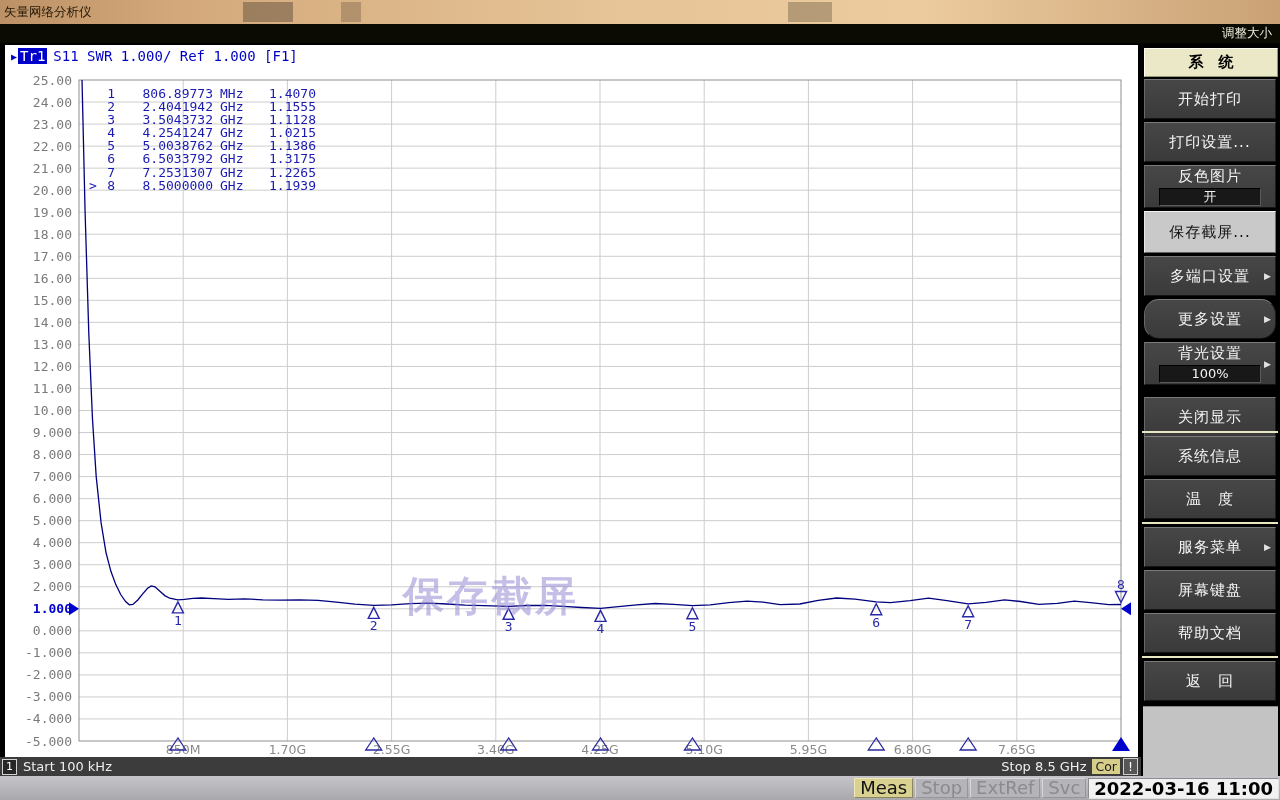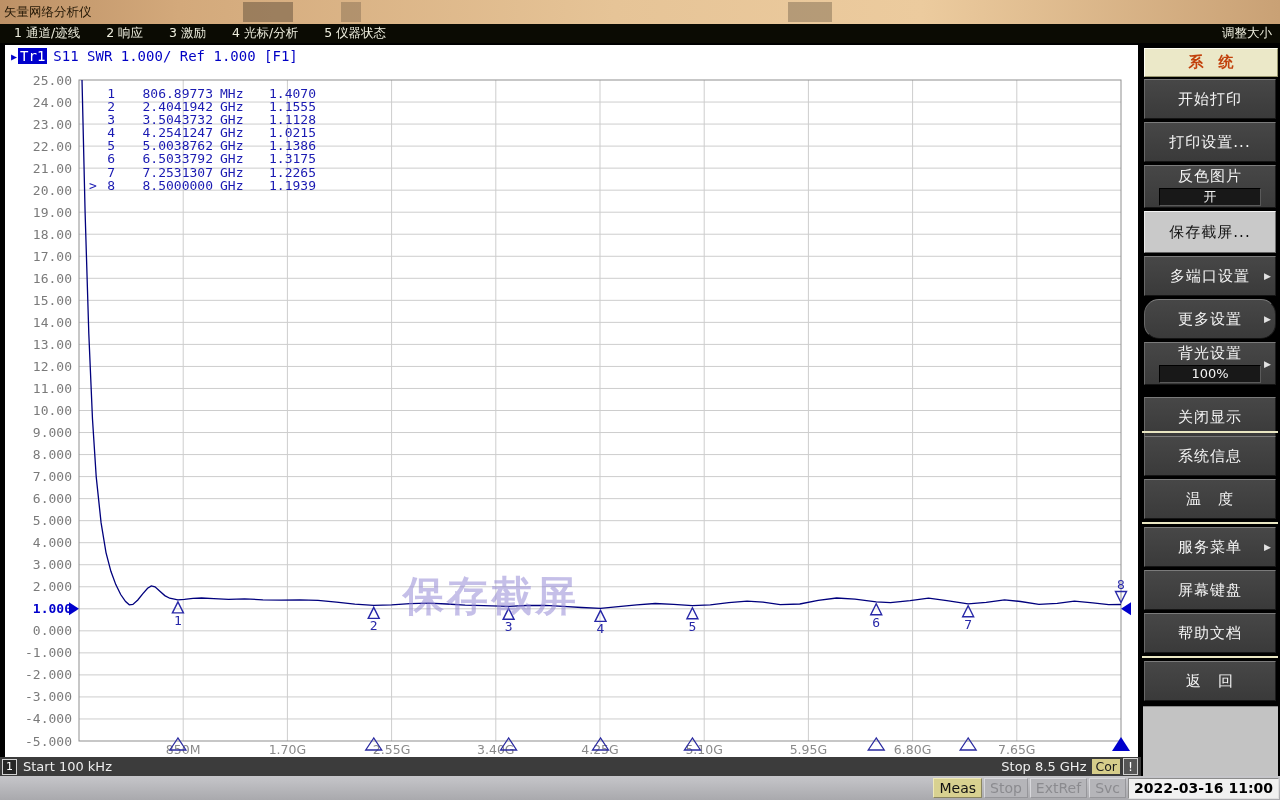--- a/index.html
+++ b/index.html
@@ -65,33 +65,33 @@
   #start-label{margin-left:6px;white-space:nowrap;}
   #ifbw-label{position:absolute;left:0;width:1141px;text-align:center;pointer-events:none;}
   #status-right{margin-left:auto;display:flex;align-items:center;}
   #stop-label{white-space:nowrap;margin-right:6px;}
   #cor-badge{background:#d6cd8a;color:#1a1a1a;padding:0 3px;font-size:12.5px;margin-right:3px;}
   #warn-badge{background:#565656;color:#fff;border:1px solid #cfcfcf;padding:0 4px;font-size:12.5px;margin-right:3px;}
   
   #taskbar{
     position:absolute;left:0;top:776px;width:1280px;height:24px;
     background:linear-gradient(#c6c6ca,#a9a9ad);
-    display:flex;align-items:center;justify-content:flex-end;font-size:14px;
+    display:flex;align-items:center;justify-content:flex-end;font-size:18px;
   }
   .led{padding:0 5px;margin-right:2px;height:18px;line-height:18px;}
   .led.on{background:#d8d190;color:#111;border:1px solid;border-color:#efe9b8 #8a8560 #8a8560 #efe9b8;}
   .led.off{background:#b5b5b9;color:#8b8b8f;border:1px solid;border-color:#d8d8dc #96969a #96969a #d8d8dc;}
   #datetime{
     background:#f1f1f1;color:#000;border:1px solid;border-color:#8c8c8c #e0e0e0 #e0e0e0 #8c8c8c;
     padding:0 5px;height:19px;line-height:19px;font-weight:bold;margin-right:1px;white-space:nowrap;
   }
   
   #sidebar{position:absolute;left:1141px;top:45px;width:139px;height:730px;background:#000;}
   #sb-header{
-    position:absolute;left:3px;width:132px;background:#ebe8c8;color:#c2410c;
+    position:absolute;left:3px;width:132px;background:#ebe8c8;color:#000000;
     font-size:15px;font-weight:bold;text-align:center;
     border:1px solid;border-color:#fffef2 #99976f #99976f #fffef2;
     display:flex;align-items:center;justify-content:center;font-family:Liberation Serif, serif;
   }
   .sb-btn{
     position:absolute;left:3px;width:130px;
     background:linear-gradient(#474747,#3a3a3a);color:#f4f4f4;font-size:15px;
     border:1px solid;border-color:#7b7b7b #1c1c1c #141414 #686868;
     display:flex;flex-direction:column;align-items:center;justify-content:center;
     letter-spacing:1px;cursor:default;
@@ -110,27 +110,20 @@
 <body>
 
 <div id="titlebar">
   <span class="title">矢量网络分析仪</span>
   <div class="ghost" id="ghost1"></div>
   <div class="ghost" id="ghost2"></div>
   <div class="ghost" id="ghost3"></div>
 </div>
 
 <div id="menubar">
-  <div id="menu-items">
-      <span class="menu-item">1 通道/迹线</span>
-      <span class="menu-item">2 响应</span>
-      <span class="menu-item">3 激励</span>
-      <span class="menu-item">4 光标/分析</span>
-      <span class="menu-item">5 仪器状态</span>
-    </div>
   <span id="resize-btn">调整大小</span>
 </div>
 
 <div id="chart-window">
   <svg id="plot-svg" width="1133" height="712" viewBox="0 0 1133 712">
       <defs>
         <clipPath id="plotclip">
           <rect x="74" y="35" width="1042" height="661"></rect>
         </clipPath>
       </defs>

